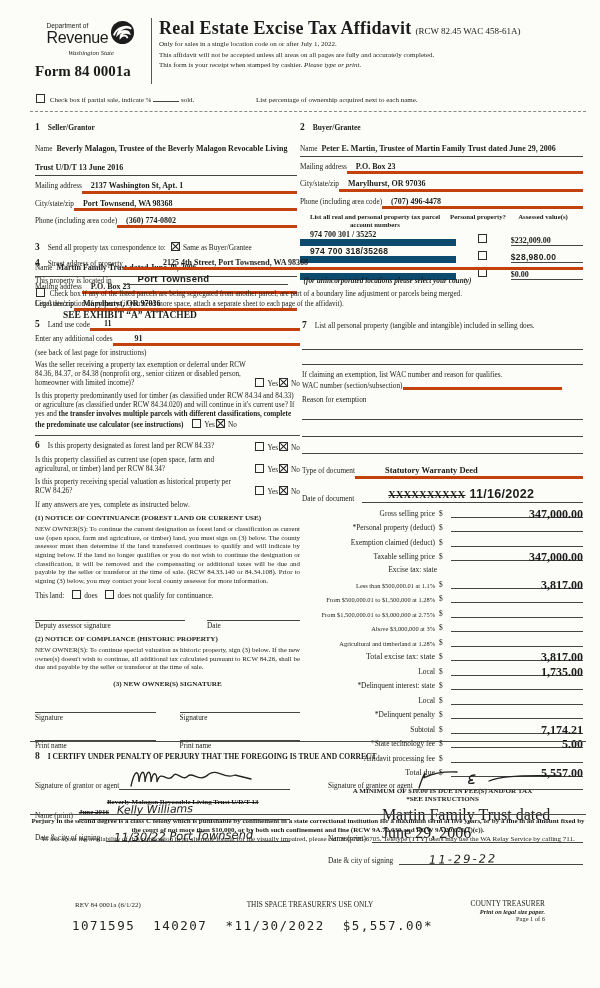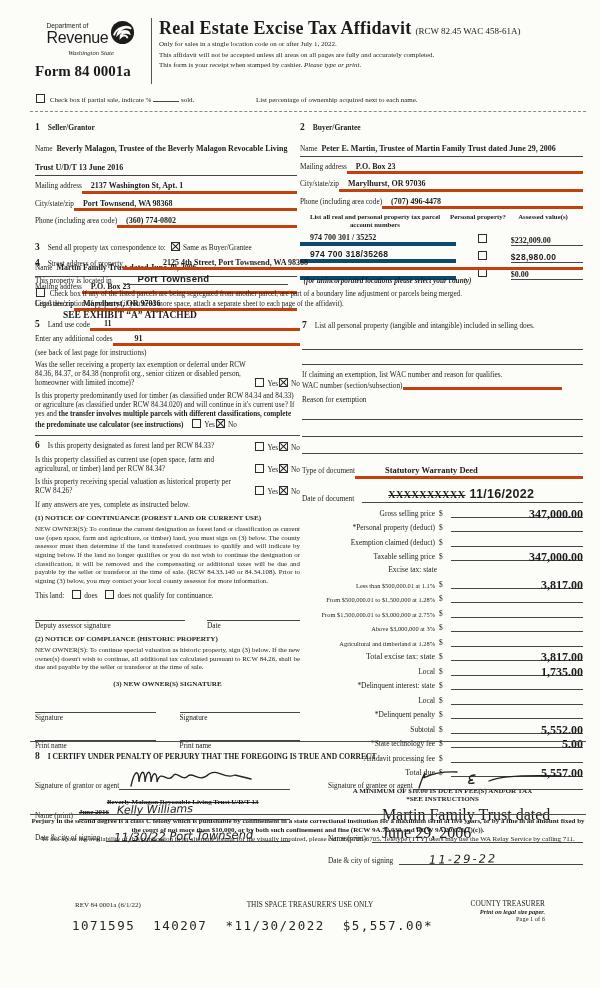--- a/index.html
+++ b/index.html
@@ -31,21 +31,21 @@
   .dept-name{font-size:16px;font-weight:normal;font-family:"Liberation Sans",sans-serif;letter-spacing:-.3px;}
   .dept-sub{font-size:6.6px;font-style:italic;}
   .vline{position:absolute;left:116px;top:0;height:66px;border-left:1px solid #555;}
   .title{font-size:18px;font-weight:bold;letter-spacing:.2px;}
   .title-ref{font-size:9px;font-weight:normal;}
   .note{font-size:7px;line-height:1.5;}
   .blank{display:inline-block;border-bottom:1px solid #454545;height:7px;}
   
   .phead{display:flex;font-size:6.8px;line-height:1.2;text-align:center;margin-top:4px;}
   .prow{display:flex;align-items:flex-end;margin-top:4px;height:13px;}
-  .pnum{width:150px;border-bottom:4px solid #0c4a6e;font-size:8px;font-weight:bold;padding-left:10px;}
+  .pnum{width:150px;border-bottom:7px solid #0c4a6e;font-size:8px;font-weight:bold;padding-left:10px;}
   .pcbc{width:56px;text-align:center;}
   .pval{width:74px;border-bottom:1px solid #454545;font-size:8px;font-weight:bold;}
   
   .trow{display:flex;align-items:flex-end;margin-top:3.5px;}
   .tlabel{flex:1;text-align:right;font-size:7.4px;padding-right:4px;white-space:nowrap;}
   .tlabel.sm{font-size:6.4px;}
   .tlabel.big{font-size:8px;}
   .tdollar{width:12px;font-size:7.4px;text-align:left;}
   .tline{width:132px;border-bottom:1px solid #454545;text-align:right;font-weight:bold;font-size:12px;height:10px;}
   .texcise{text-align:right;padding-right:146px;font-size:7.5px;margin-top:4px;}
@@ -376,21 +376,21 @@
         <span class="tline"><span></span></span>
       </div>
     <div class="trow">
         <span class="tlabel">*Delinquent penalty</span>
         <span class="tdollar">$</span>
         <span class="tline"><span></span></span>
       </div>
     <div class="trow">
         <span class="tlabel">Subtotal</span>
         <span class="tdollar">$</span>
-        <span class="tline"><span>5,552.00</span></span>
+        <span class="tline"><span>7,174.21</span></span>
       </div>
     <div class="trow">
         <span class="tlabel">*State technology fee</span>
         <span class="tdollar">$</span>
         <span class="tline"><span>5.00</span></span>
       </div>
     <div class="trow">
         <span class="tlabel">Affidavit processing fee</span>
         <span class="tdollar">$</span>
         <span class="tline"><span></span></span>

